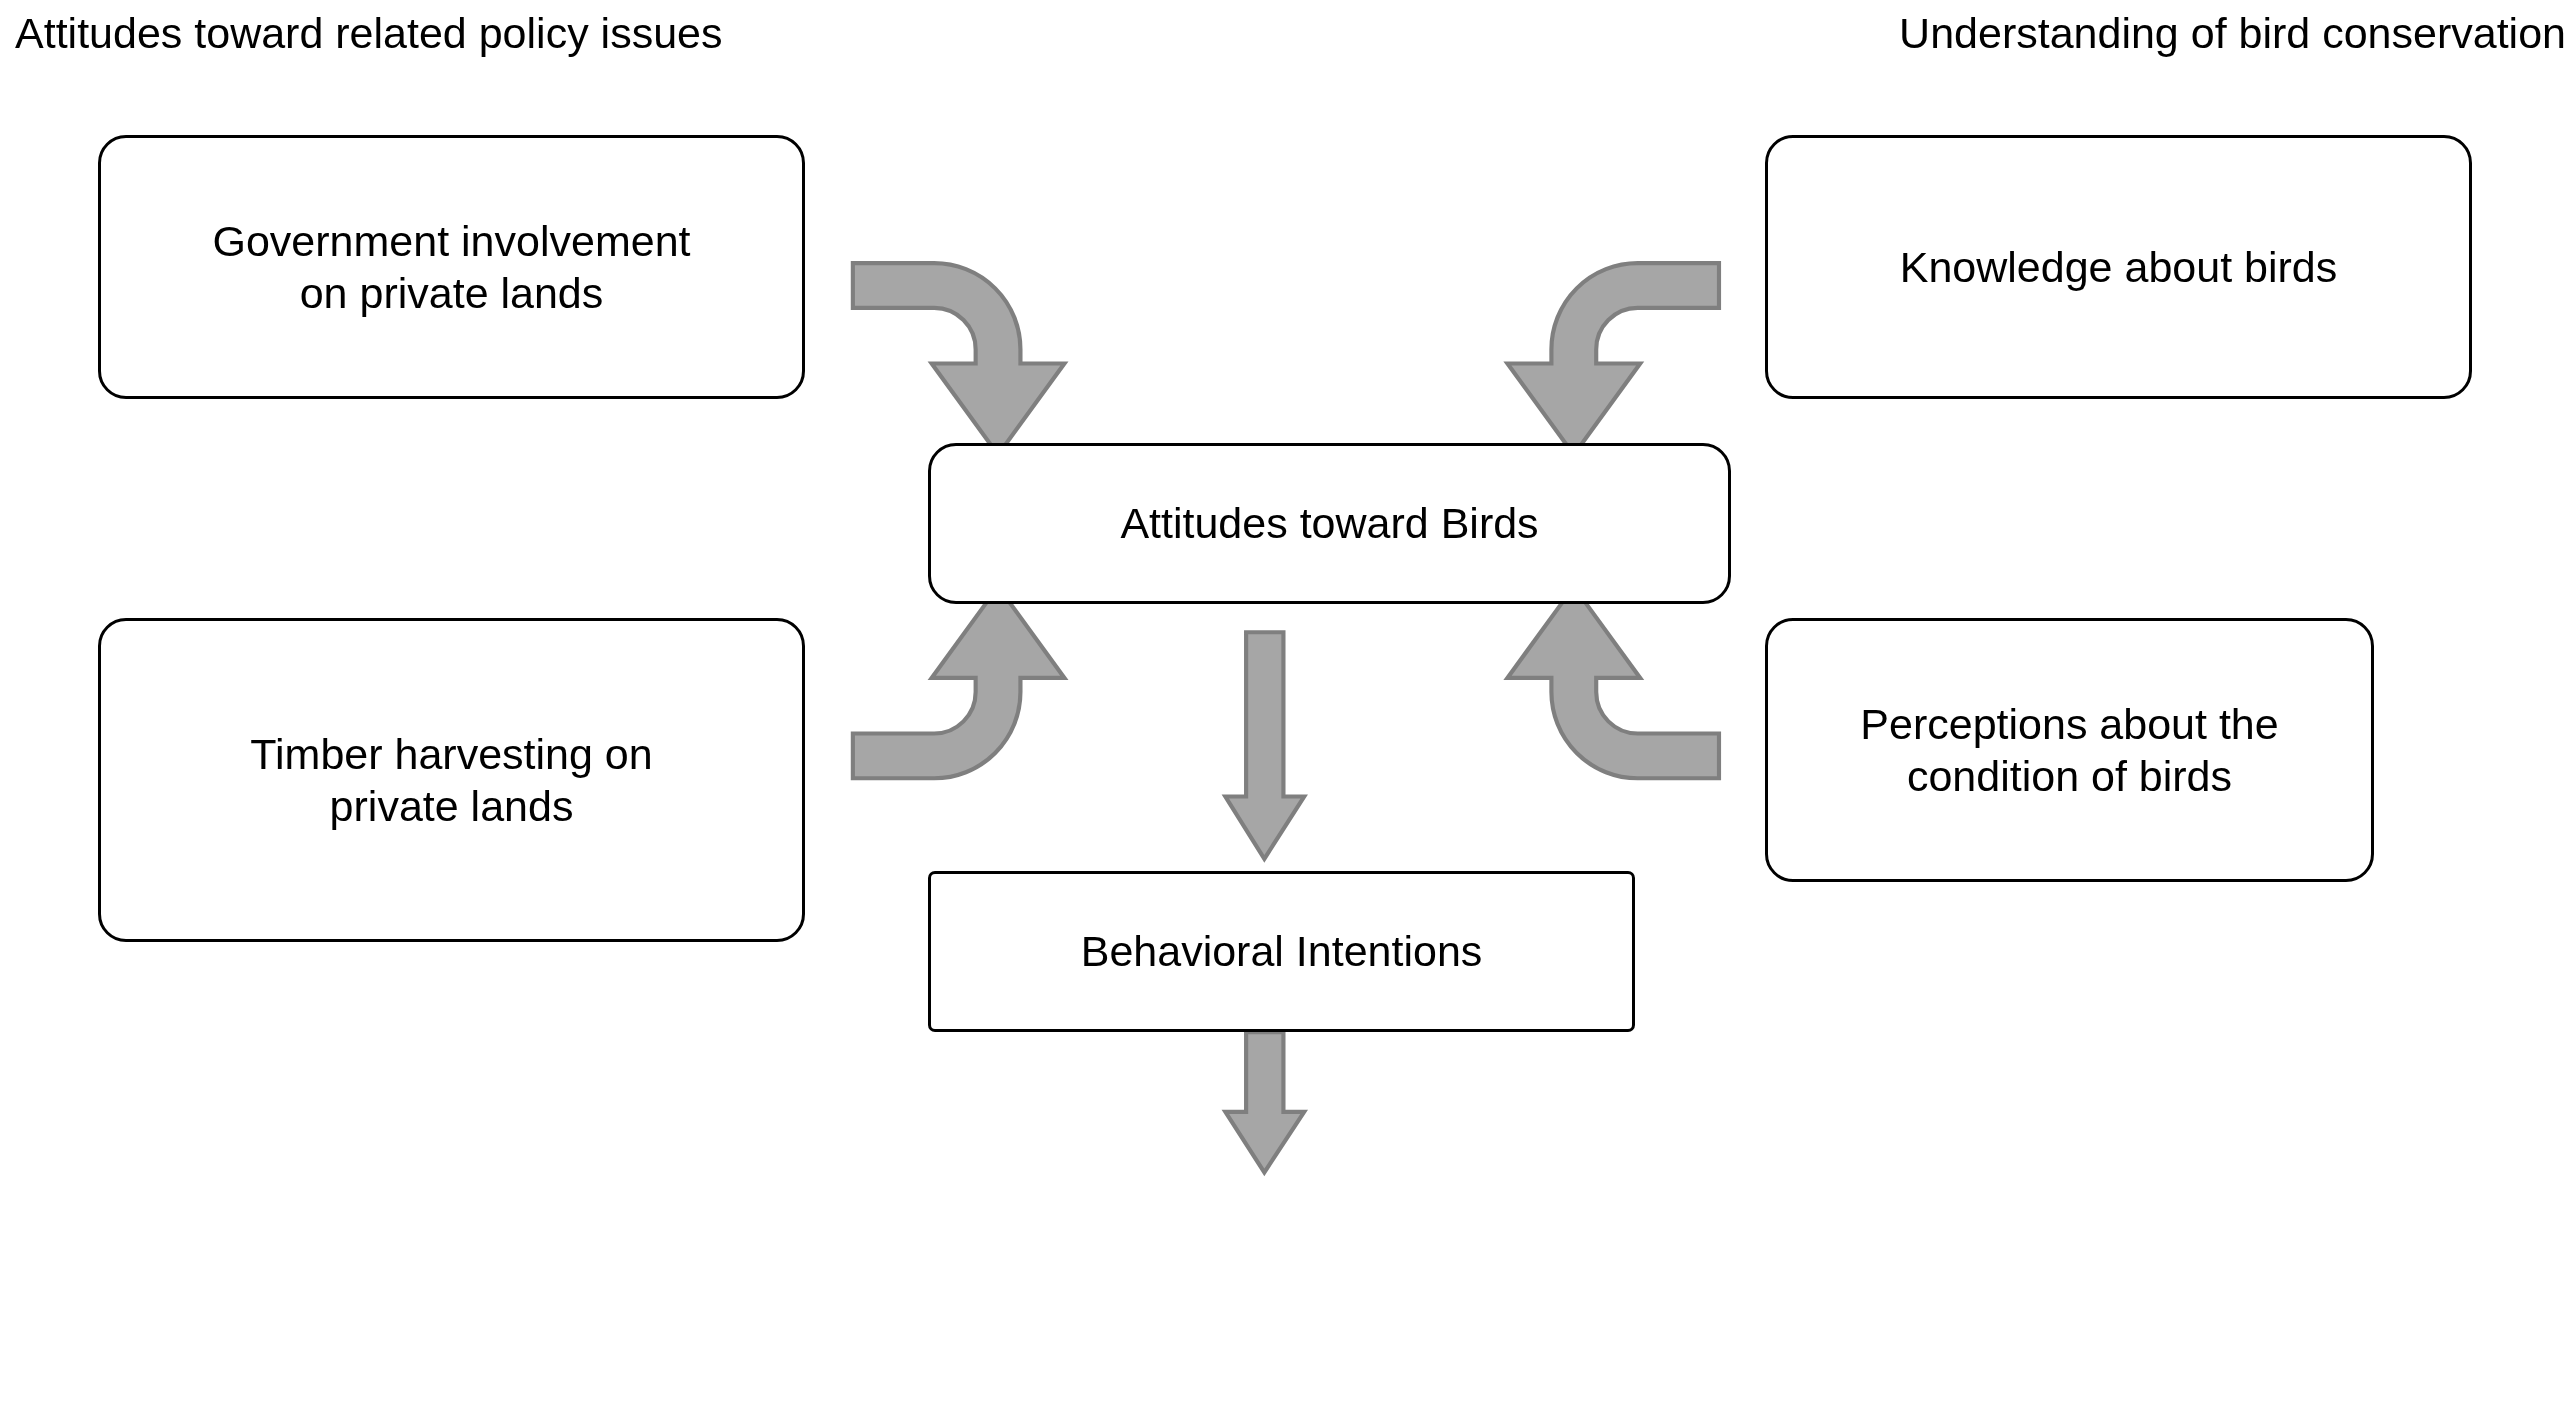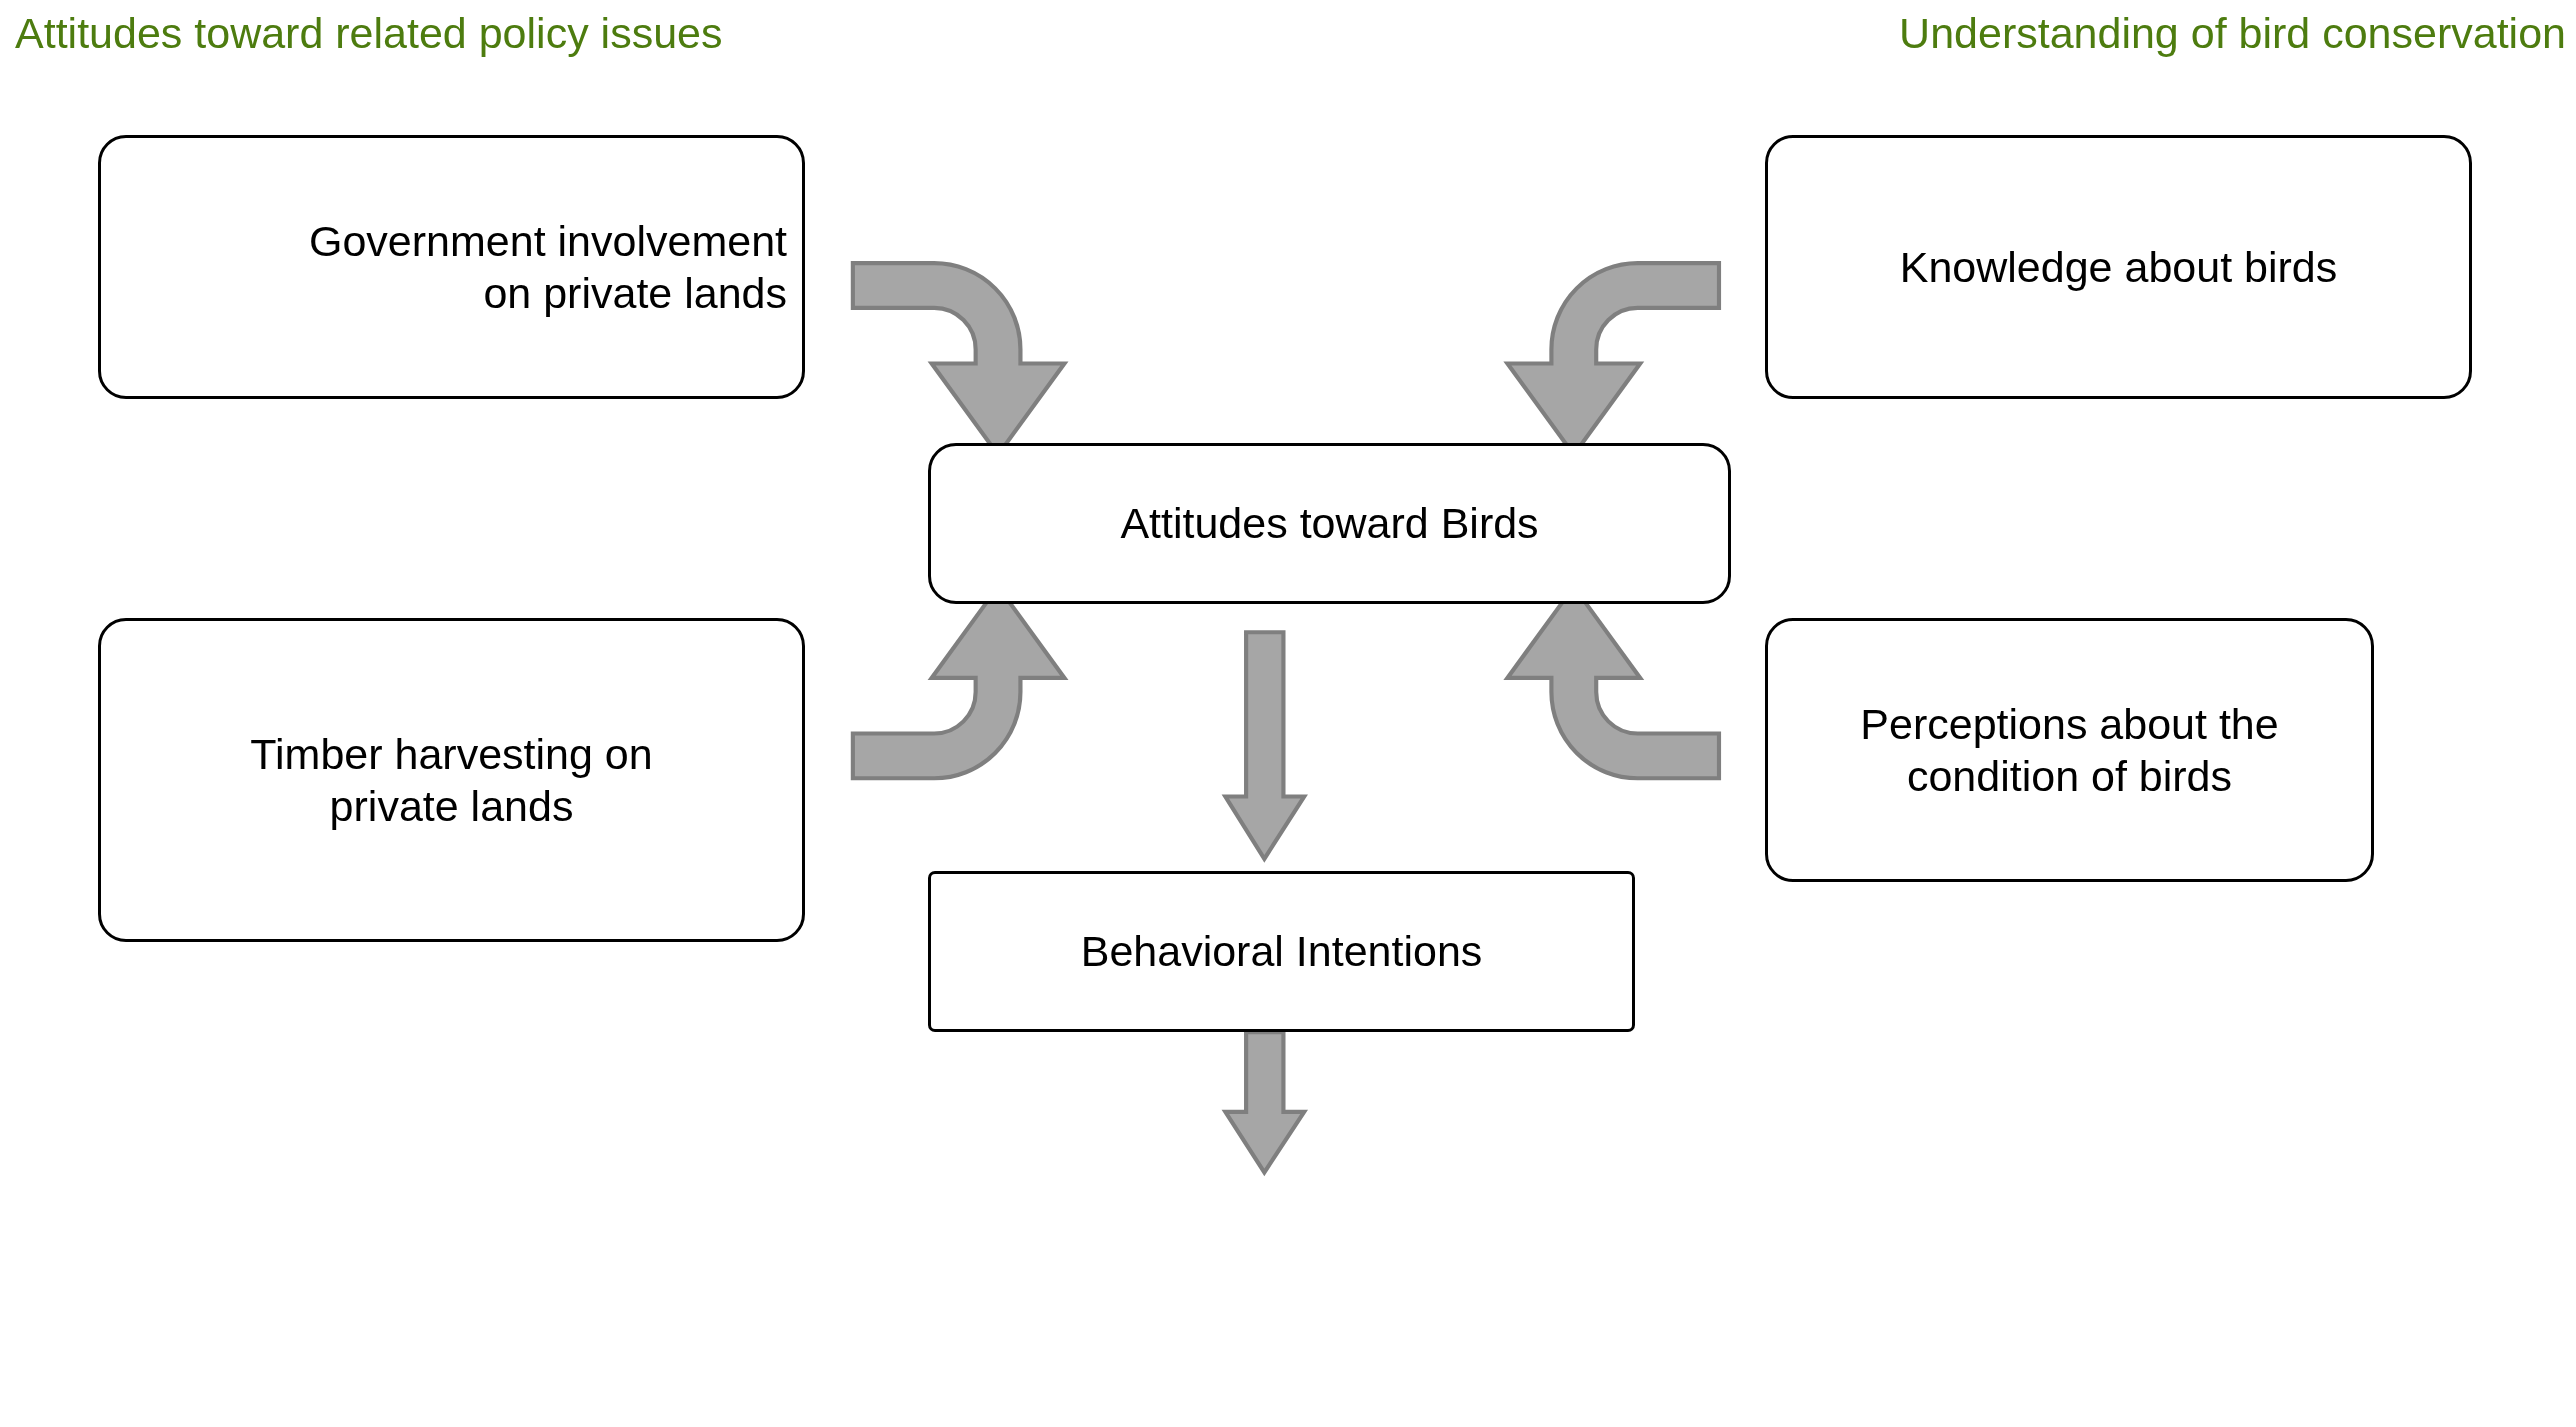--- a/index.html
+++ b/index.html
@@ -17,21 +17,21 @@
     height: 1428px;
     background: #ffffff;
     overflow: hidden;
   }
 
   
   .col-header {
     position: absolute;
     font-size: 43px;
     line-height: 1.1;
-    color: #4d7c0f;
+    color: #000000;
     white-space: nowrap;
     font-weight: 400;
   }
   #header-left  { left: 15px;  top: 10px; }
   #header-right { right: 10px; top: 10px; }
 
   
   .node-box {
     position: absolute;
     box-sizing: border-box;
@@ -47,21 +47,21 @@
     line-height: 1.22;
     padding: 5px 15px;
   }
   .node-box .label {
     display: block;
     width: 100%;
     white-space: pre-line;
   }
 
   
-  #box-government { left: 98px;  top: 135px;  width: 707px;  height: 264px; text-align: right; }
+  #box-government { left: 98px;  top: 135px;  width: 707px;  height: 264px; }
   #box-timber     { left: 98px;  top: 618px;  width: 707px;  height: 324px; }
   #box-knowledge  { left: 1765px; top: 135px;  width: 707px;  height: 264px; }
   #box-perception { left: 1765px; top: 618px;  width: 609px;  height: 264px; }
   #box-attitudes  { left: 928px; top: 443px;  width: 803px;  height: 161px; }
   #box-intentions { left: 928px; top: 871px; width: 707px;  height: 161px; border-radius: 7px; }
   #box-behavior   { left: 856px; top: 1197px; width: 830px; height: 199px; font-size: 43px; }
 
   
   #arrow-layer {
     position: absolute;

